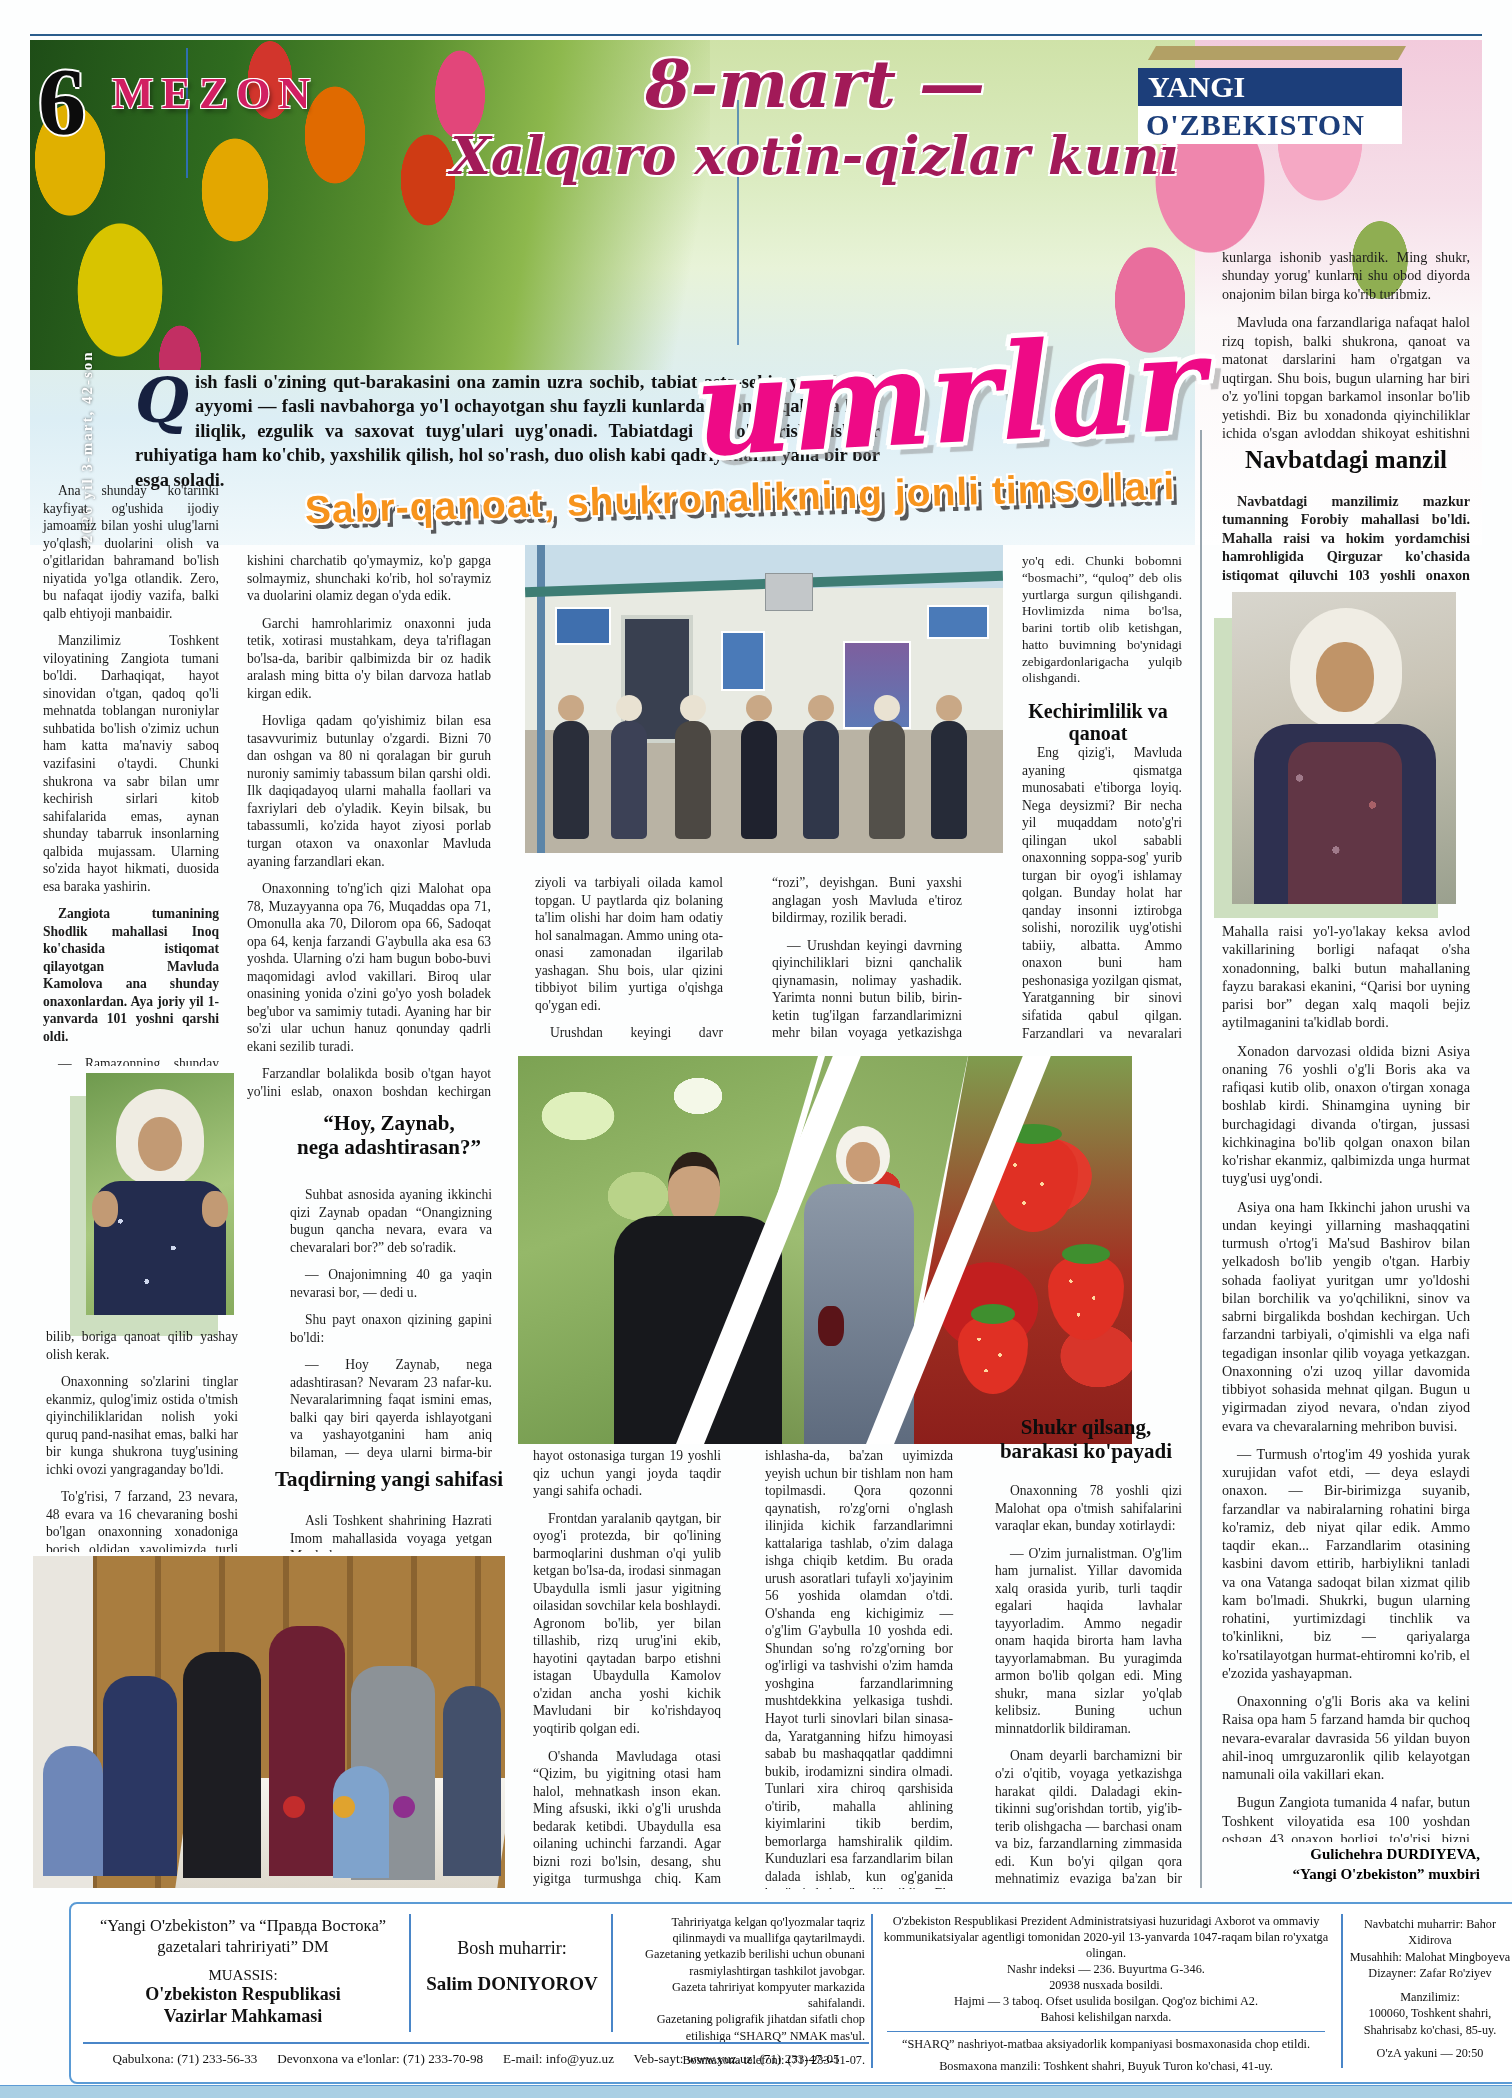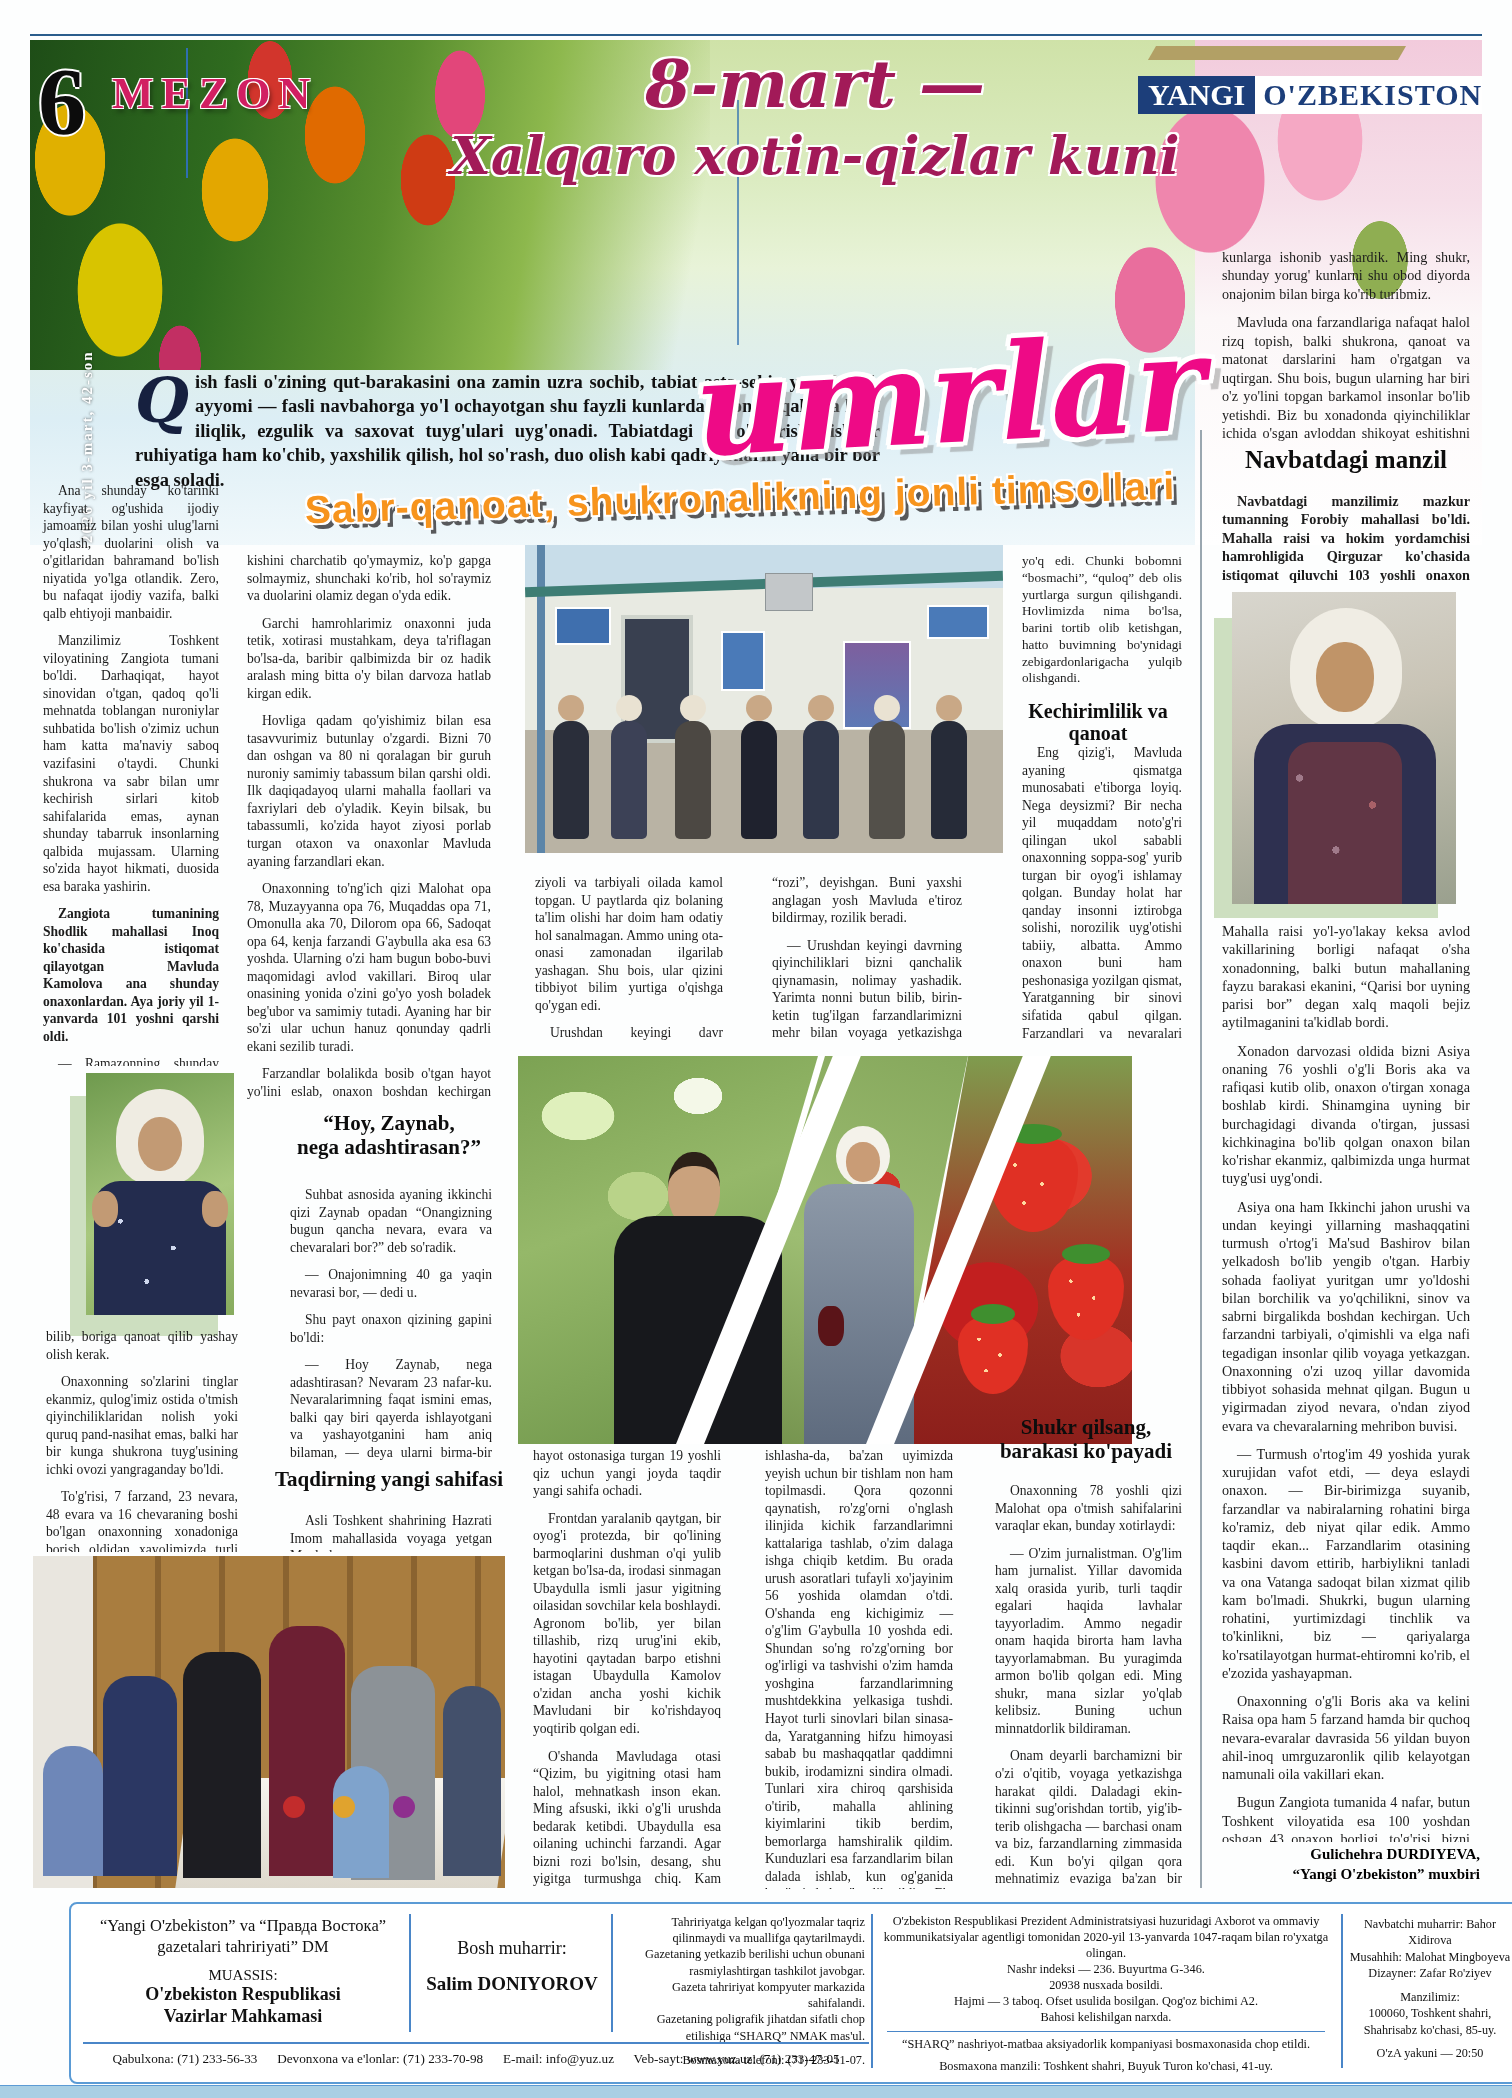--- a/index.html
+++ b/index.html
@@ -42,21 +42,21 @@
   .vertdate-red{position:absolute;left:50px;top:452px;width:20px;height:48px;background:#d02128;z-index:-1;}
 
   .bn-script{position:absolute;left:400px;top:10px;width:770px;text-align:center;color:#a21a58;z-index:2;}
   .bn-script .s1{font:bold italic 66px/1.05 "DejaVu Serif",serif;
     text-shadow:2px 2px 0 #fff,-2px -2px 0 #fff,2px -2px 0 #fff,-2px 2px 0 #fff;}
   .bn-script .s2{font:bold italic 52px/1.05 "DejaVu Serif",serif;margin-top:10px;
     text-shadow:2px 2px 0 #fff,-2px -2px 0 #fff,2px -2px 0 #fff,-2px 2px 0 #fff;}
 
   .logo{position:absolute;left:1108px;top:6px;z-index:3;}
   .logo .goldbar{width:250px;height:14px;background:#b2a065;transform:skewX(-30deg);margin-left:14px;}
-  .logo .row{display:flex;margin-top:16px;}
+  .logo .row{display:flex;margin-top:8px;flex-direction:column;}
   .logo .ly{background:#1c3e7a;color:#fff;font:bold 30px/1.2 "Liberation Serif",serif;padding:1px 10px;}
   .logo .lo{background:#fff;color:#1c3e7a;font:bold 30px/1.2 "Liberation Serif",serif;padding:1px 8px;letter-spacing:1px;}
 
   .headline{position:absolute;left:30px;top:205px;white-space:nowrap;z-index:2;}
   .hl-i{font:bold italic 125px/0.9 "DejaVu Serif",serif;color:#21409a;vertical-align:-28px;
     text-shadow:3px 0 #fff,-3px 0 #fff,0 3px #fff,0 -3px #fff,3px 3px #fff,-3px -3px #fff;}
   .hl-t{display:inline-block;font:bold 58px/1 "Liberation Sans",sans-serif;color:#21409a;letter-spacing:2px;
     transform:scaleY(1.45);transform-origin:center 70%;
     text-shadow:3px 0 #fff,-3px 0 #fff,0 3px #fff,0 -3px #fff,3px 3px #fff,-3px -3px #fff,3px -3px #fff,-3px 3px #fff;}
 

